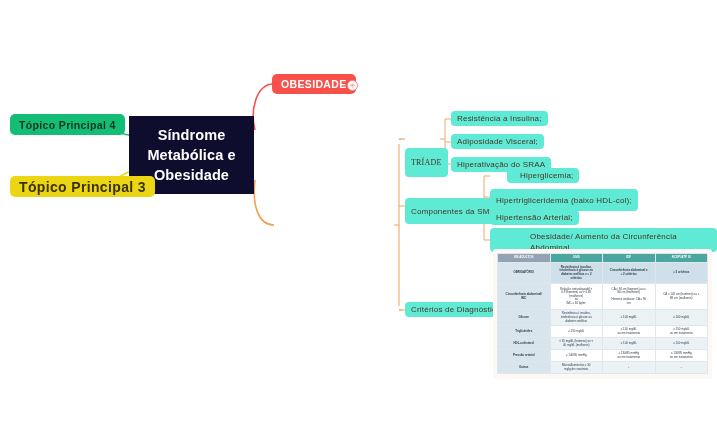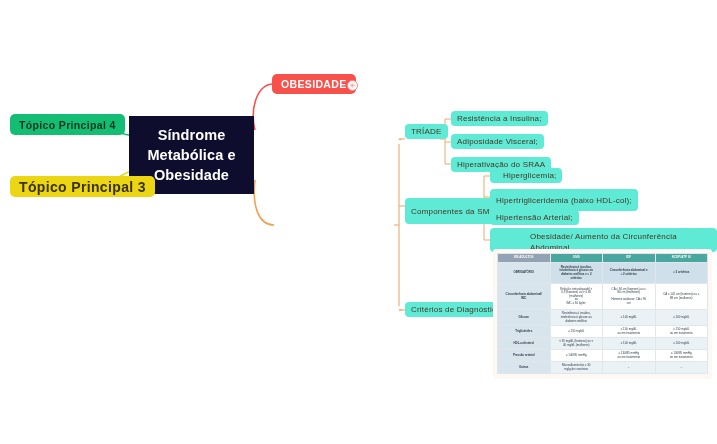--- a/index.html
+++ b/index.html
@@ -108,29 +108,29 @@
     background: #5eead4;
     border-radius: 4px;
     color: #4a3423;
     font-size: 8px;
     letter-spacing: 0.2px;
     padding: 3px 6px;
     line-height: 11px;
     justify-content: flex-start;
     text-align: left;
   }
-  .n-triade       { left: 405px; top: 124px; height: 15px; }
+  .n-triade       { left: 405px; top: 148px; height: 29px; font-family: Liberation Serif, serif; }
   .n-componentes  { left: 405px; top: 198px; height: 26px; }
   .n-criterios    { left: 405px; top: 302px; height: 15px; }
 
   .n-s1 { left: 451px; top: 111px; height: 15px; }
   .n-s2 { left: 451px; top: 134px; height: 15px; }
   .n-s3 { left: 451px; top: 157px; height: 15px; }
 
-  .n-c1 { left: 490px; top: 168px; height: 15px; padding-left: 13px; }
+  .n-c1 { left: 507px; top: 168px; height: 15px; padding-left: 13px; }
   .n-c2 { left: 490px; top: 189px; height: 22px; }
   .n-c3 { left: 490px; top: 210px; height: 15px; }
   .n-c4 { left: 490px; top: 228px; height: 24px; align-items: flex-start; padding-top: 3px; padding-left: 40px; }
 
   
   .table-card {
     position: absolute;
     left: 493px;
     top: 249px;
     width: 219px;

